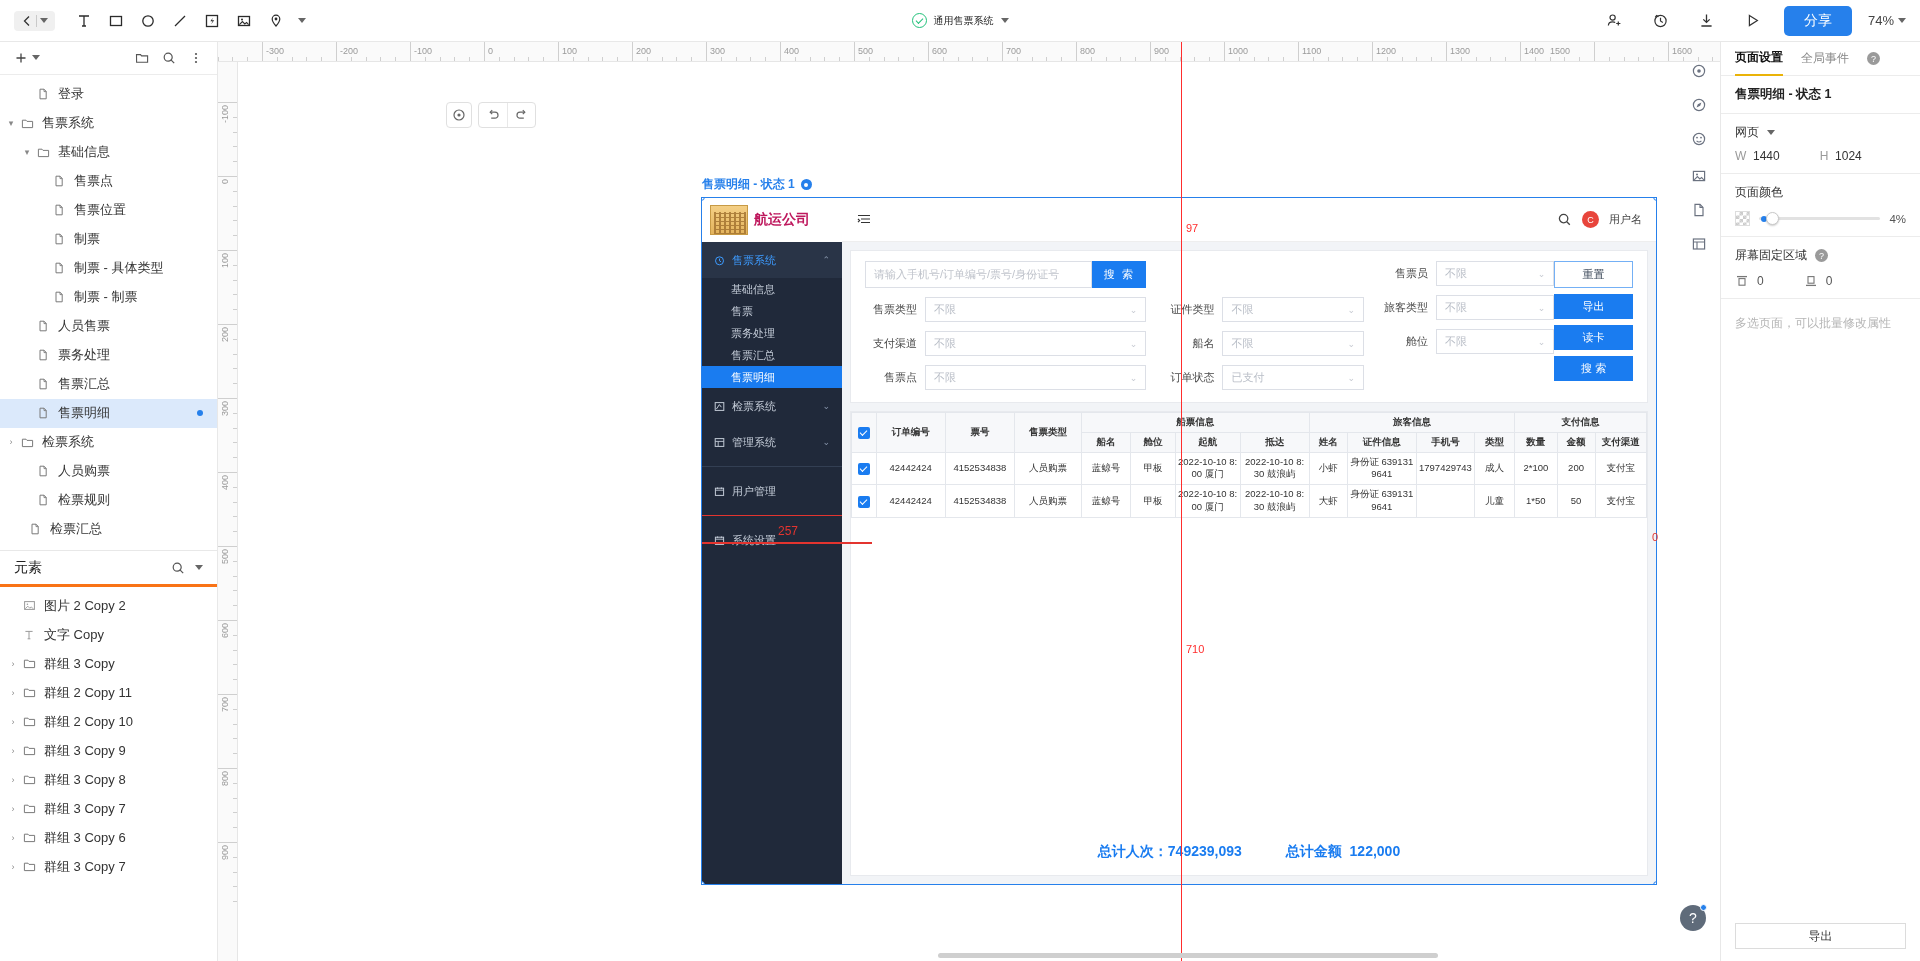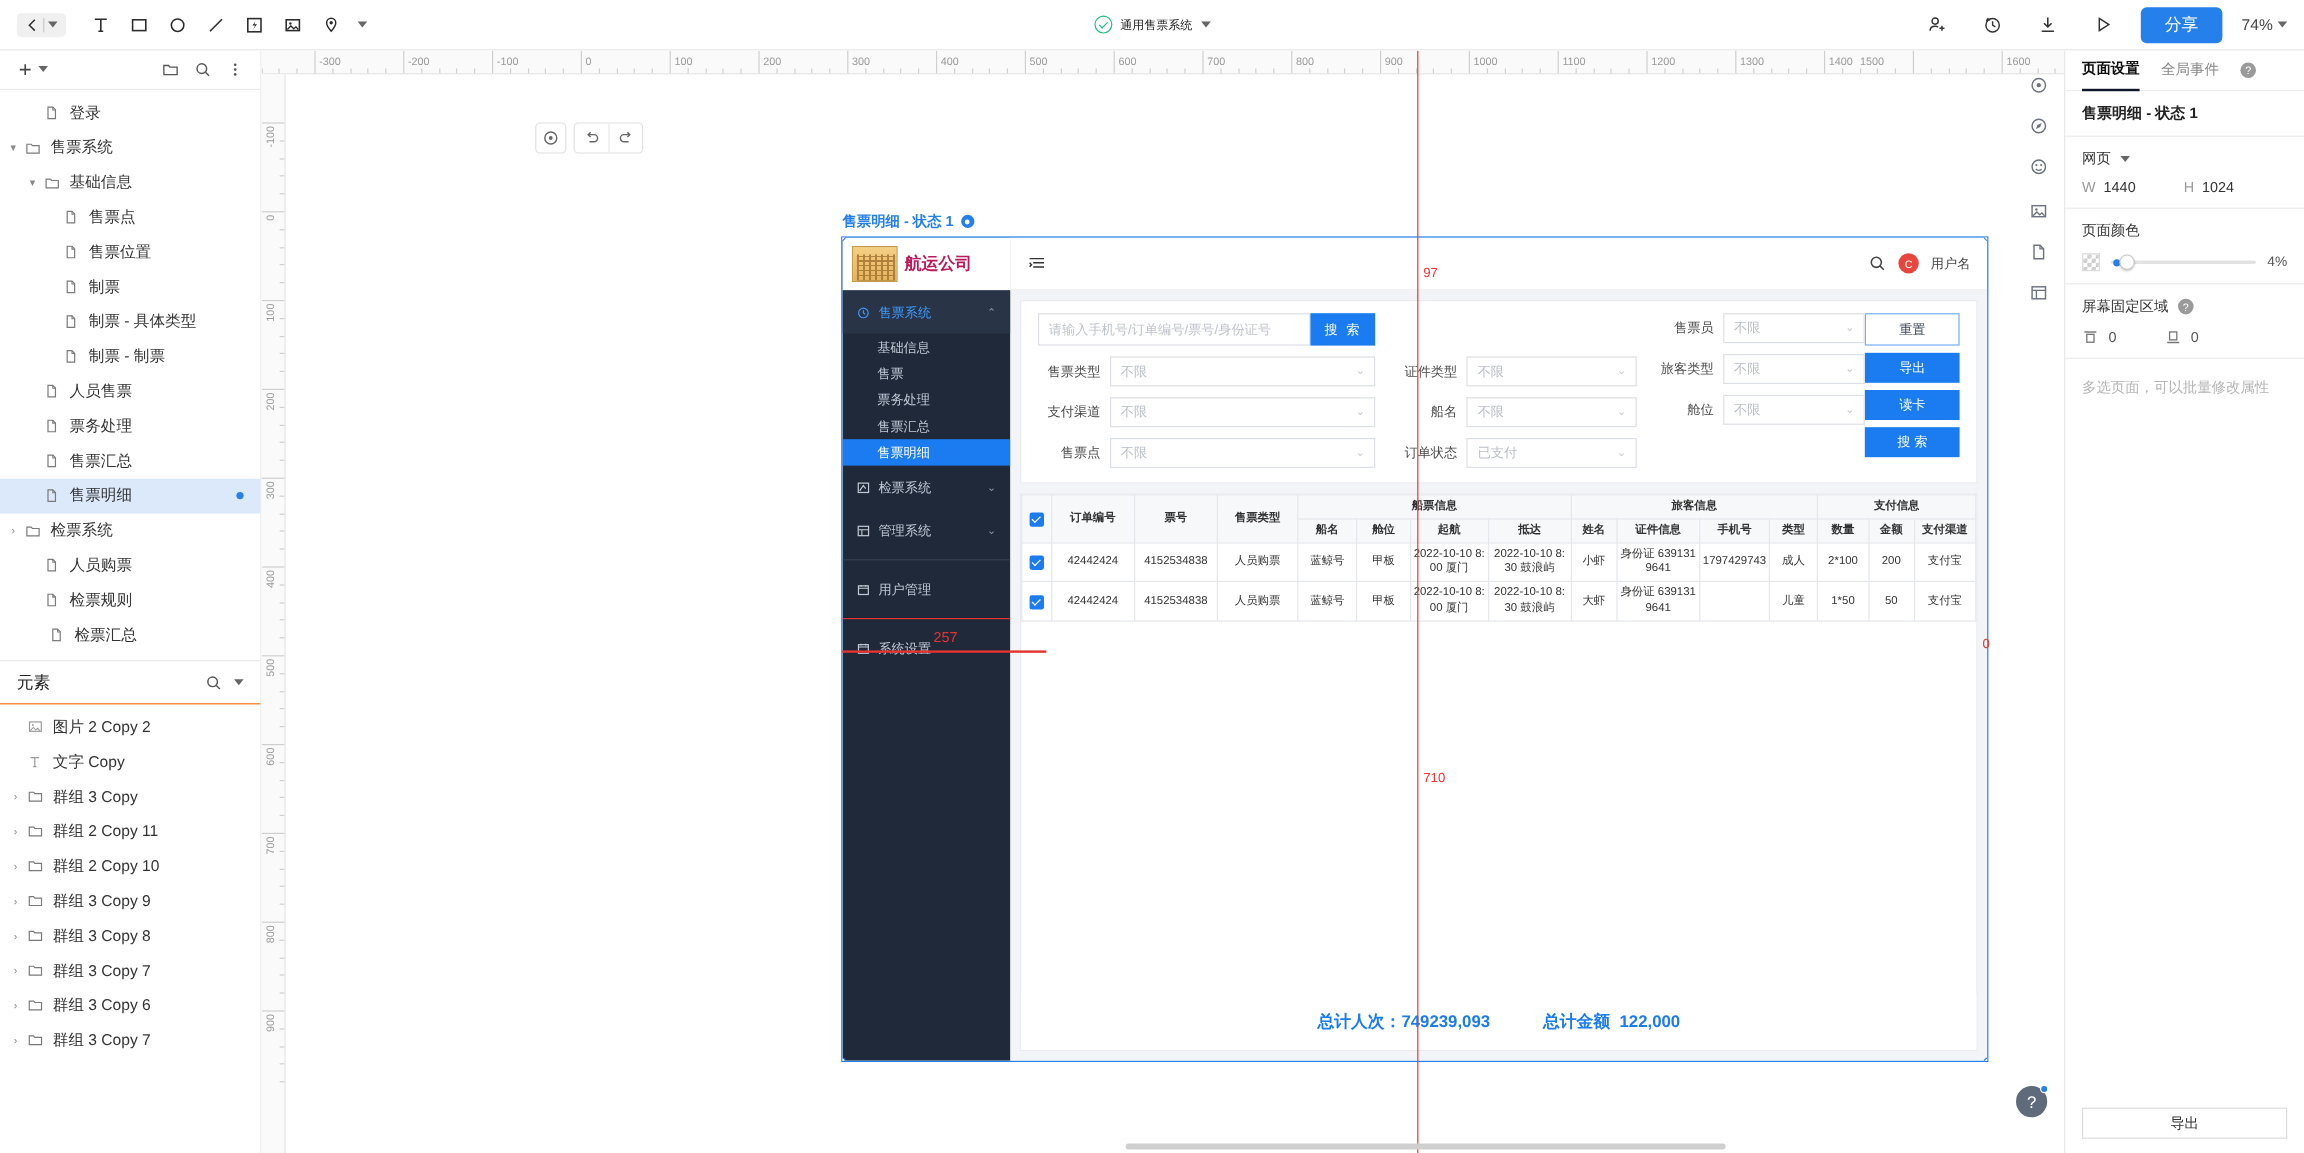--- a/index.html
+++ b/index.html
@@ -50,21 +50,21 @@
   .tnode{ display:flex; align-items:center; height:29px; font-size:13px; color:#333;
           cursor:pointer; padding-right:8px; position:relative;}
   .tnode.sel{ background:#dbe9fb; }
   .tnode .arrow{ width:14px; display:inline-flex; justify-content:center; color:#888; font-size:9px;}
   .tnode .ticon{ width:18px; display:inline-flex; justify-content:center; color:#7a7a7a; }
   .tnode .tlabel{ margin-left:6px; white-space:nowrap; }
   .dot-blue{ position:absolute; right:14px; width:6px;height:6px;border-radius:50%;background:#2680eb;}
 
   .elems{ border-top:1px solid #e8e8e8; margin-top:auto; height:430px; display:flex; flex-direction:column;}
   .elems-head{ height:36px; display:flex; align-items:center; padding:0 14px; font-size:14px;
-               color:#222; border-bottom:1px solid #f97316;}
+               color:#222; border-bottom:3px solid #f97316;}
   .elems-head .rt{ margin-left:auto; display:flex; gap:10px; color:#555; align-items:center;}
   .elems-list{ flex:1; overflow:hidden; padding-top:4px;}
   .collapse-btn{ position:absolute; bottom:8px; left:222px; width:22px;height:22px;
                  display:flex;align-items:center;justify-content:center;color:#666;cursor:pointer;}
 
   
   .canvaswrap{ flex:1; position:relative; background:#fff; overflow:hidden; }
   .ruler-h{ position:absolute; top:0; left:0; right:0; height:20px; background:#fafafa;
             border-bottom:1px solid #e6e6e6; font-size:9px; color:#9a9a9a; overflow:hidden; }
   .ruler-v{ position:absolute; top:20px; left:0; bottom:0; width:20px; background:#fafafa;
@@ -168,21 +168,21 @@
   .guide-v{ position:absolute; top:0; bottom:0; width:1px; background:#ff2d2d; z-index:25;}
   .guide-lab{ position:absolute; color:#ff2d2d; font-size:11px; z-index:26; }
   .sidebar-num{ position:absolute; color:#e3342f; font-size:12px; z-index:26;}
 
   
   .rightpanel{ width:200px; min-width:200px; border-left:1px solid #e8e8e8; background:#fff;
                display:flex; flex-direction:column; position:relative;}
   .rp-tabs{ height:34px; display:flex; align-items:center; gap:18px; padding:0 14px;
             border-bottom:1px solid #ececec;}
   .rp-tab{ font-size:12px; color:#888; cursor:pointer; height:34px; display:flex; align-items:center;}
-  .rp-tab.act{ color:#111; font-weight:bold; border-bottom:2px solid #0f172a;}
+  .rp-tab.act{ color:#111; font-weight:bold; border-bottom:2px solid #eab308;}
   .qmark{ width:13px;height:13px;border-radius:50%;background:#9a9a9a;color:#fff;font-size:9px;
           display:inline-flex;align-items:center;justify-content:center;}
   .rp-sec{ padding:10px 14px; border-bottom:1px solid #ececec;}
   .rp-title{ font-size:12.5px; color:#222; font-weight:bold;}
   .rp-row{ display:flex; align-items:center; gap:8px; font-size:12px; color:#555;}
   .rp-row.wh{ gap:40px; margin-top:8px; }
   .rp-key{ color:#9a9a9a; }
   .rp-val{ color:#333; }
   .rp-lab{ font-size:12px; color:#333; }
   .colorbar{ display:flex; align-items:center; gap:9px; margin-top:10px;}
@@ -489,21 +489,21 @@
           <div class="tnode" style="padding-left: 20px;">
             <span class="arrow"></span>
             <span class="ticon">
               <svg width="12" height="12" viewBox="0 0 12 12">
                 <path d="M3 1.2h4l2.2 2.2v7.4H3z" stroke="#7a7a7a" stroke-width="1" fill="none"></path>
                 <path d="M7 1.2v2.4h2.2" stroke="#7a7a7a" stroke-width=".9" fill="none"></path>
               </svg>
             </span>
             <span class="tlabel">检票规则</span>
           </div>
-          <div class="tnode" style="padding-left: 24px;">
+          <div class="tnode" style="padding-left: 12px;">
             <span class="arrow"></span>
             <span class="ticon">
               <svg width="12" height="12" viewBox="0 0 12 12">
                 <path d="M3 1.2h4l2.2 2.2v7.4H3z" stroke="#7a7a7a" stroke-width="1" fill="none"></path>
                 <path d="M7 1.2v2.4h2.2" stroke="#7a7a7a" stroke-width=".9" fill="none"></path>
               </svg>
             </span>
             <span class="tlabel">检票汇总</span>
           </div>
           <div class="tnode" style="padding-left: 20px;">

